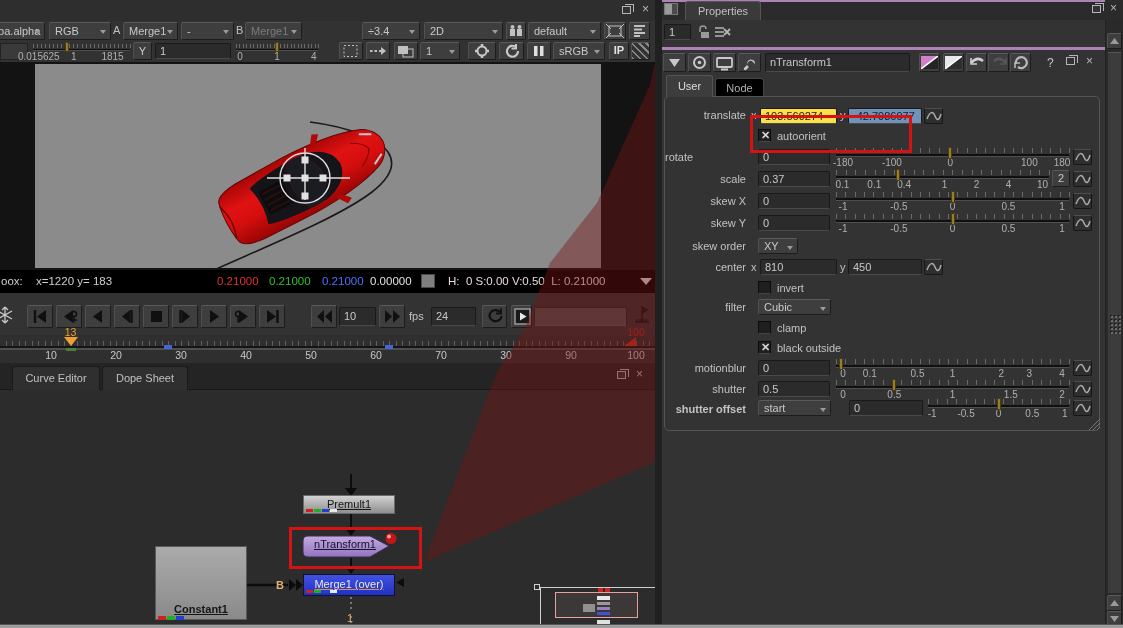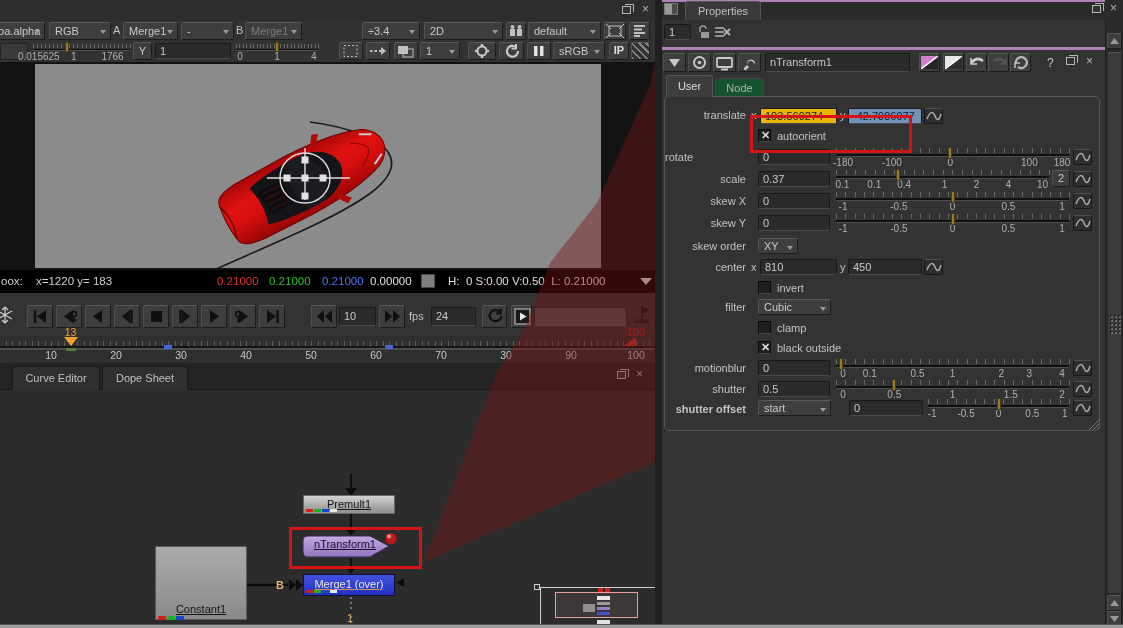--- a/index.html
+++ b/index.html
@@ -92,21 +92,21 @@
           <div class="tick" style="position: absolute; left: 72.75px; top: 2px; height: 4px;"></div>
           <div class="tick" style="position: absolute; left: 76.7917px; top: 2px; height: 4px;"></div>
           <div class="tick" style="position: absolute; left: 80.8333px; top: 2px; height: 4px;"></div>
           <div class="tick" style="position: absolute; left: 84.875px; top: 2px; height: 4px;"></div>
           <div class="tick" style="position: absolute; left: 88.9167px; top: 2px; height: 4px;"></div>
           <div class="tick" style="position: absolute; left: 92.9583px; top: 2px; height: 4px;"></div>
           <div class="tick" style="position: absolute; left: 97px; top: 2px; height: 4px;"></div>
           <div class="trackline" style="position: absolute; left: 0px; top: 7px; width: 97px;"></div>
           <div class="slbl" style="position: absolute; left: 5.82px; top: 9px;">0.015625</div>
           <div class="slbl" style="position: absolute; left: 40.74px; top: 9px;">1</div>
-          <div class="slbl" style="position: absolute; left: 79.54px; top: 9px;">1766</div>
+          <div class="slbl" style="position: absolute; left: 79.54px; top: 9px;">1815</div>
           <div class="handle" style="position: absolute; left: 31.95px; top: 0px; height: 10px;"></div>
         </div>
         <div class="btn" style="position: absolute; left: 133px; top: 1px; width: 19px; color: rgb(200, 200, 200); text-align: center; line-height: 16px;">Y</div>
         <div class="inp" style="position: absolute; left: 155px; top: 2px; width: 76px;">1</div>
         <div style="position: absolute; left: 236px; top: 1px; width: 82px; height: 18px;">
           <div class="tick" style="position: absolute; left: 0px; top: 2px; height: 4px;"></div>
           <div class="tick" style="position: absolute; left: 3.41667px; top: 2px; height: 4px;"></div>
           <div class="tick" style="position: absolute; left: 6.83333px; top: 2px; height: 4px;"></div>
           <div class="tick" style="position: absolute; left: 10.25px; top: 2px; height: 4px;"></div>
           <div class="tick" style="position: absolute; left: 13.6667px; top: 2px; height: 4px;"></div>
@@ -493,21 +493,21 @@
         <div style="position: absolute; left: 303px; top: 184px; width: 92px; height: 22px; background: linear-gradient(rgb(66, 82, 224), rgb(33, 48, 192)); border: 1px solid rgb(16, 16, 48);">
           <div class="nodetext" style="position: absolute; left: 0px; top: 3px; width: 90px; color: rgb(232, 232, 232); text-decoration-color: rgb(224, 144, 64);">Merge1 (over)</div>
           <div class="chip" style="position: absolute; left: 2px; top: 15px; width: 7px; height: 3px; background: rgb(208, 32, 32);"></div>
           <div class="chip" style="position: absolute; left: 10px; top: 15px; width: 7px; height: 3px; background: rgb(32, 176, 32);"></div>
           <div class="chip" style="position: absolute; left: 18px; top: 15px; width: 7px; height: 3px; background: rgb(32, 64, 208);"></div>
           <div class="chip" style="position: absolute; left: 26px; top: 15px; width: 7px; height: 3px; background: rgb(232, 232, 232);"></div>
         </div>
         <div style="position: absolute; left: 276px; top: 189px; color: rgb(224, 176, 112); font-size: 11px; font-weight: bold;">B</div>
         <div style="position: absolute; left: 347px; top: 222px; color: rgb(224, 176, 112); font-size: 11px;">1</div>
         <div style="position: absolute; left: 155px; top: 156px; width: 92px; height: 74px; background: linear-gradient(rgb(171, 171, 171), rgb(138, 138, 138)); border: 1px solid rgb(90, 90, 90);">
-          <div class="nodetext" style="position: absolute; left: 0px; top: 56px; width: 90px;">Constant1</div>
+          <div class="nodetext" style="position: absolute; left: 0px; top: 56px; width: 90px; font-weight: bold;">Constant1</div>
           <div class="chip" style="position: absolute; left: 2px; top: 69px; background: rgb(208, 32, 32);"></div>
           <div class="chip" style="position: absolute; left: 11px; top: 69px; background: rgb(32, 176, 32);"></div>
           <div class="chip" style="position: absolute; left: 20px; top: 69px; background: rgb(32, 64, 208);"></div>
         </div>
         <div style="position: absolute; left: 540px; top: 197px; width: 115px; height: 38px; border-top: 1px solid rgb(207, 207, 207); border-left: 1px solid rgb(207, 207, 207); background: rgb(44, 44, 44);">
           <div style="position: absolute; left: -7px; top: -4px; width: 6px; height: 6px; border: 1px solid rgb(207, 207, 207); background: rgb(44, 44, 44);"></div>
           <div style="position: absolute; left: 14px; top: 4px; width: 83px; height: 26px; border: 1px solid rgb(232, 160, 160); background: rgba(220, 170, 170, 0.1);"></div>
           <div style="position: absolute; left: 42px; top: 16px; width: 12px; height: 8px; background: rgb(144, 144, 144);"></div>
           <div style="position: absolute; left: 57px; top: 0px; width: 5px; height: 4px; background: rgb(204, 34, 34);"></div>
           <div style="position: absolute; left: 64px; top: 0px; width: 5px; height: 4px; background: rgb(204, 34, 34);"></div>
@@ -607,26 +607,26 @@
             <path d="M5,10 a5.5,5.5 0 1 1 2,3" fill="none" stroke="#b8b8b8" stroke-width="2.2"></path>
             <path d="M4,14 v-5 h5" fill="none" stroke="#b8b8b8" stroke-width="1.6"></path>
           </svg>
         </div>
         <div style="position: absolute; left: 385px; top: 6px; color: rgb(200, 200, 200); font-size: 12px;">?</div>
         <div class="flicon" style="position: absolute; left: 404px; top: 7px;"></div>
         <div class="xicon" style="position: absolute; left: 424px; top: 5px;">×</div>
       </div>
 
     <div class="abs tab" style="left:4px;top:75px;width:47px;height:22px;background:#3d3d3d;border-color:#555;line-height:21px;color:#dedede;z-index:2"><span>User</span></div>
-    <div class="abs tab" style="left:53px;top:78px;width:49px;height:19px;background:#14532d;border-color:#444;line-height:18px;color:#b0b0b0"><span>Node</span></div>
+    <div class="abs tab" style="left:53px;top:78px;width:49px;height:19px;background:#000000;border-color:#444;line-height:18px;color:#b0b0b0"><span>Node</span></div>
 
     <div class="abs" id="params" style="left:2px;top:96px;width:436px;height:335px;background:#333;border:1px solid #555;border-radius:5px">
         <div class="lbl" style="position: absolute; left: 0px; top: 12px; width: 81px; text-align: right;">translate</div>
         <div class="lbl" style="position: absolute; left: 86px; top: 12px;">x</div>
-        <div class="inp" style="position: absolute; left: 95px; top: 11px; width: 77px; background: #eab308; color: rgb(12, 28, 48);">103.569274</div>
+        <div class="inp" style="position: absolute; left: 95px; top: 11px; width: 77px; background: #fde047; color: rgb(12, 28, 48);">103.569274</div>
         <div class="lbl" style="position: absolute; left: 175px; top: 12px;">y</div>
         <div class="inp" style="position: absolute; left: 183px; top: 11px; width: 74px; background: rgb(114, 146, 184); color: rgb(12, 28, 48);">-42.7986977</div>
         <div class="curvebtn" style="position: absolute; left: 259px; top: 11px;">
           <svg width="17" height="14" style="position: absolute; left: 0px; top: 0px;">
             <path d="M2,10 C5,2 8,2 10,7 C12,12 14,12 16,5" fill="none" stroke="#aaa" stroke-width="1.5"></path>
           </svg>
         </div>
         <div class="cb" style="position: absolute; left: 93px; top: 32px;">
           <div class="cbx" style="position: absolute;">✕</div>
         </div>

